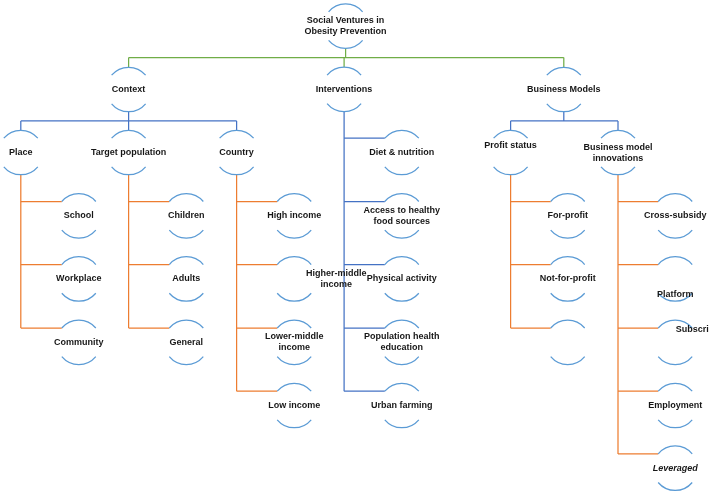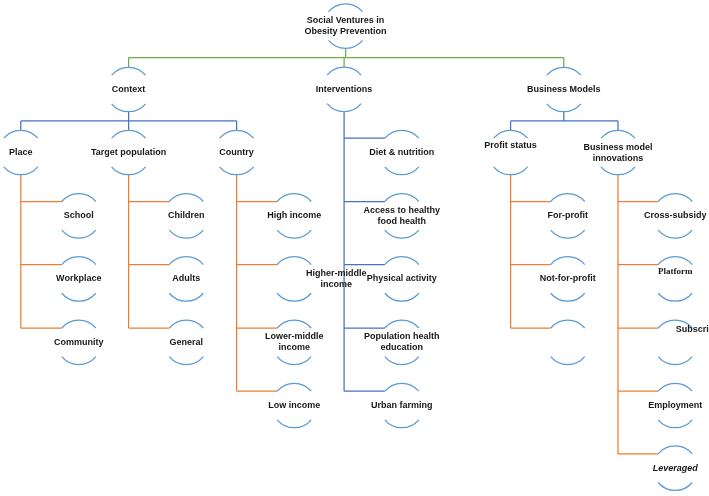--- a/index.html
+++ b/index.html
@@ -255,42 +255,42 @@
         <div>income</div>
       </div>
       <div class="node-label" style="left: 294.2px; top: 400px;">
         <div>Low income</div>
       </div>
       <div class="node-label" style="left: 401.8px; top: 147px;">
         <div>Diet &amp; nutrition</div>
       </div>
       <div class="node-label" style="left: 401.8px; top: 204.8px;">
         <div>Access to healthy</div>
-        <div>food health</div>
+        <div>food sources</div>
       </div>
       <div class="node-label" style="left: 401.8px; top: 273.45px;">
         <div>Physical activity</div>
       </div>
       <div class="node-label" style="left: 401.8px; top: 331.3px;">
         <div>Population health</div>
         <div>education</div>
       </div>
       <div class="node-label" style="left: 401.8px; top: 400px;">
         <div>Urban farming</div>
       </div>
       <div class="node-label" style="left: 567.7px; top: 210.3px;">
         <div>For-profit</div>
       </div>
       <div class="node-label" style="left: 567.7px; top: 273.45px;">
         <div>Not-for-profit</div>
       </div>
       <div class="node-label" style="left: 675.2px; top: 210.3px;">
         <div>Cross-subsidy</div>
       </div>
-      <div class="node-label" style="left: 675.2px; top: 266px; font-family: Liberation Serif, serif;">
+      <div class="node-label" style="left: 675.2px; top: 289px;">
         <div>Platform</div>
       </div>
       <div class="node-label" style="left: 675.2px; top: 324px; margin-left: 28px;">
         <div>Subscription</div>
       </div>
       <div class="node-label" style="left: 675.2px; top: 400px;">
         <div>Employment</div>
       </div>
       <div class="node-label" style="left: 675.2px; top: 462.7px; font-style: italic;">
         <div>Leveraged</div>

